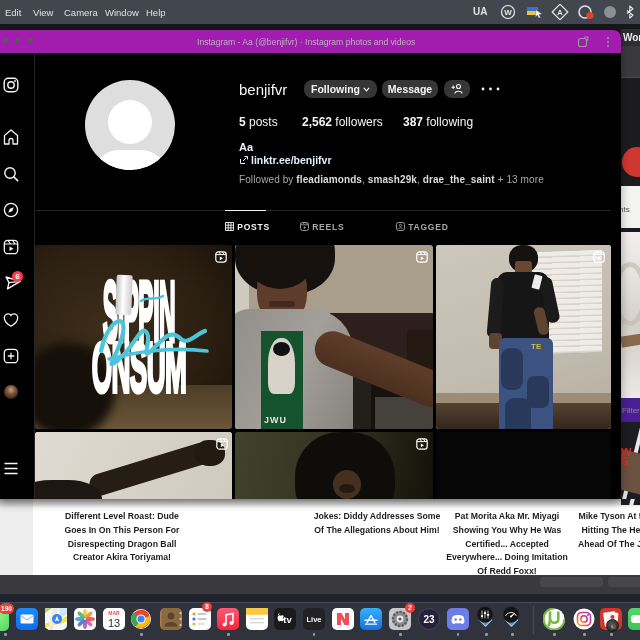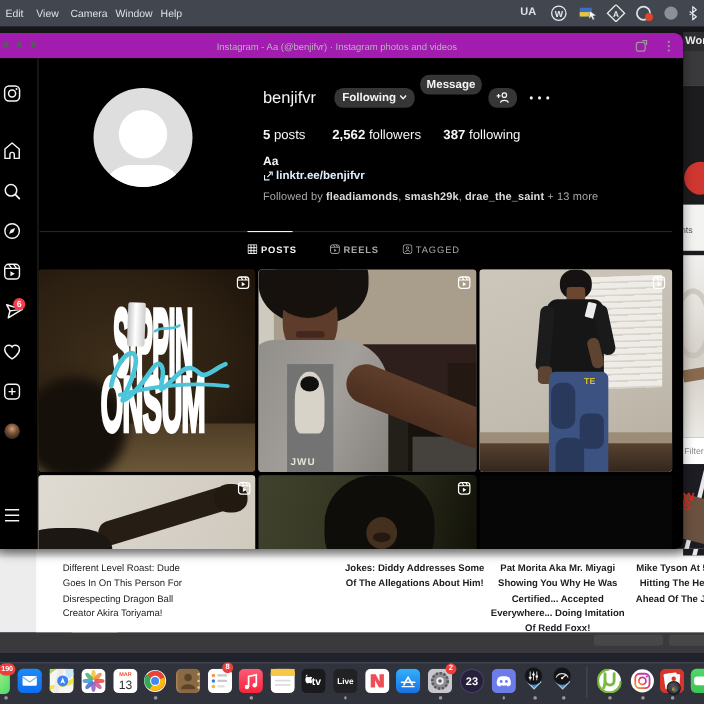--- a/index.html
+++ b/index.html
@@ -57,36 +57,36 @@
 
   <div class="abs" style="left:0;top:157px;width:19px;height:42px;background:#f3f3f2;color:#555;font-size:8px;">
       <span class="abs" style="left:-2px;top:19px;">nts</span>
     </div>
 
   <div class="abs" style="left:0;top:203px;width:19px;height:166px;background:linear-gradient(180deg,#f0efed 0%,#e4e1dc 30%,#d5d0c8 55%,#dcd8d1 75%,#eceae6 100%);">
     <div class="abs" style="left:-8px;top:30px;width:34px;height:64px;border-radius:50%;border:5px solid #c3bdb3;opacity:0.7;"></div>
     <div class="abs" style="left:0;top:103px;width:22px;height:11px;background:#8a6a4e;transform:rotate(-9deg);"></div>
   </div>
 
-  <div class="abs" style="left:0;top:369px;width:19px;height:24px;background:#ffffff;color:#8a8a8a;font-size:8px;">
+  <div class="abs" style="left:0;top:369px;width:19px;height:24px;background:#4c1d95;color:#8a8a8a;font-size:8px;">
       <span class="abs" style="left:1px;top:8px;">Filter</span>
     </div>
 
   <div class="abs" style="left:0;top:393px;width:19px;height:83px;background:#1d1c22;overflow:hidden;">
     <div class="abs" style="left:10px;top:0;width:4px;height:83px;background:#e8e8e8;transform:rotate(14deg);"></div>
     <div class="abs" style="left:-4px;top:30px;width:30px;height:40px;background:#6a5140;transform:rotate(14deg);"></div>
     <div class="abs" style="left:0px;top:26px;color:#e02b20;font-weight:bold;font-size:11px;line-height:9px;letter-spacing:-1px;">W<br>S</div>
   </div>
 </div>
 
 <div class="abs" style="left:0;top:499px;width:640px;height:76px;background:#ededed;">
   <div class="abs" style="left:33px;top:0;width:607px;height:76px;background:#fff;"></div>
   <div class="abs" style="left:65px;top:70px;width:42px;height:10px;background:#fff;border-radius:0 0 5px 5px;"></div>
   <div class="abs" style="left:0;top:0;width:640px;height:9px;background:linear-gradient(180deg,rgba(0,0,0,0.30),rgba(0,0,0,0));"></div>
-  <div style="position:absolute;left:57px;top:11px;width:130px;text-align:left;font-size:8.7px;font-weight:normal;color:#1d1d1d;line-height:13.8px;">Different Level Roast: Dude<br>Goes In On This Person For<br>Disrespecting Dragon Ball<br>Creator Akira Toriyama!</div>
+  <div style="position:absolute;left:57px;top:11px;width:130px;text-align:center;font-size:8.7px;font-weight:bold;color:#1d1d1d;line-height:13.8px;">Different Level Roast: Dude<br>Goes In On This Person For<br>Disrespecting Dragon Ball<br>Creator Akira Toriyama!</div>
   <div style="position:absolute;left:309px;top:11px;width:136px;text-align:center;font-size:8.7px;font-weight:bold;color:#1d1d1d;line-height:13.8px;">Jokes: Diddy Addresses Some<br>Of The Allegations About Him!</div>
   <div style="position:absolute;left:441px;top:11px;width:132px;text-align:center;font-size:8.7px;font-weight:bold;color:#1d1d1d;line-height:13.8px;">Pat Morita Aka Mr. Miyagi<br>Showing You Why He Was<br>Certified... Accepted<br>Everywhere... Doing Imitation<br>Of Redd Foxx!</div>
   <div style="position:absolute;left:578px;top:11px;width:66px;text-align:center;font-size:8.7px;font-weight:bold;color:#1d1d1d;line-height:13.8px;white-space:nowrap;">Mike Tyson At 5<br>Hitting The He<br>Ahead Of The Ja</div>
 </div>
 
 <div class="abs" style="left:621px;top:499px;width:19px;height:6px;background:#1d1c22;overflow:hidden;">
     <div class="abs" style="left:9px;top:-3px;width:4px;height:12px;background:#e8e8e8;transform:rotate(14deg);"></div>
   </div>
 
 <div class="abs" style="left:0;top:575px;width:640px;height:19px;background:#3a3a3c;">
@@ -156,21 +156,21 @@
 
     <div class="abs" style="left:85px;top:27px;width:90px;height:90px;border-radius:50%;background:#dedede;overflow:hidden;">
       <div class="abs" style="left:23px;top:20px;width:44px;height:44px;border-radius:50%;background:#fff;"></div>
       <div class="abs" style="left:8px;top:70px;width:74px;height:50px;border-radius:26px 26px 0 0;background:#fff;"></div>
     </div>
 
     <div class="abs" style="left:239px;top:28px;font-size:15px;color:#f5f5f5;">benjifvr</div>
     <div class="abs" style="left:304px;top:27px;width:73px;height:18px;background:#363636;border-radius:8px;color:#f5f5f5;font-size:10.5px;font-weight:bold;text-align:center;line-height:18px;">Following <svg width="7" height="5" viewBox="0 0 7 5" style="vertical-align:1px;">
           <path d="M0.8 0.8 L3.5 3.8 L6.2 0.8" fill="none" stroke="#f5f5f5" stroke-width="1.2"></path>
         </svg></div>
-    <div class="abs" style="left:382px;top:15px;width:56px;height:18px;background:#363636;border-radius:8px;color:#f5f5f5;font-size:10.5px;font-weight:bold;text-align:center;line-height:18px;">Message</div>
+    <div class="abs" style="left:382px;top:27px;width:56px;height:18px;background:#363636;border-radius:8px;color:#f5f5f5;font-size:10.5px;font-weight:bold;text-align:center;line-height:18px;">Message</div>
     <div class="abs" style="left:444px;top:27px;width:26px;height:18px;background:#363636;border-radius:8px;">
       <svg class="abs" style="left:7px;top:3px;" width="12" height="12" viewBox="0 0 12 12">
         <circle cx="7.5" cy="3.5" r="2" fill="none" stroke="#f5f5f5" stroke-width="1.1"></circle>
         <path d="M4 10.5 C4 7.5 11 7.5 11 10.5" fill="none" stroke="#f5f5f5" stroke-width="1.1"></path>
         <path d="M2.2 2.5 L2.2 6 M0.5 4.2 L4 4.2" stroke="#f5f5f5" stroke-width="1.1"></path>
       </svg>
     </div>
     <svg class="abs" style="left:480px;top:33px;" width="22" height="6" viewBox="0 0 22 6">
       <circle cx="3" cy="3" r="1.4" fill="#f5f5f5"></circle>
         <circle cx="10.5" cy="3" r="1.4" fill="#f5f5f5"></circle>
@@ -195,21 +195,21 @@
           <path d="M0.5 0.5 H8.5 V8.5 H0.5 Z M0.5 3.2 H8.5 M0.5 5.9 H8.5 M3.2 0.5 V8.5 M5.9 0.5 V8.5" fill="none" stroke="#f5f5f5" stroke-width="0.9"></path>
         </svg>
       POSTS</div>
     <div class="abs" style="left:300px;top:169px;color:#a8a8a8;font-size:8.5px;font-weight:bold;letter-spacing:0.8px;">
       <svg style="vertical-align:-1px;" width="9" height="9" viewBox="0 0 9 9">
           <rect x="0.5" y="0.5" width="8" height="8" rx="2" fill="none" stroke="#a8a8a8" stroke-width="0.9"></rect>
           <path d="M0.5 2.8 H8.5 M3 0.5 L4.3 2.6 M5.5 0.5 L6.8 2.6" stroke="#a8a8a8" stroke-width="0.8"></path>
           <path d="M3.8 4.2 L6 5.6 L3.8 7 Z" fill="#a8a8a8"></path>
         </svg>
       REELS</div>
-    <div class="abs" style="left:366px;top:169px;color:#a8a8a8;font-size:8.5px;font-weight:normal;letter-spacing:0.8px;">
+    <div class="abs" style="left:396px;top:169px;color:#a8a8a8;font-size:8.5px;font-weight:bold;letter-spacing:0.8px;">
       <svg style="vertical-align:-1px;" width="9" height="9" viewBox="0 0 9 9">
           <rect x="0.5" y="0.5" width="8" height="8" rx="2" fill="none" stroke="#a8a8a8" stroke-width="0.9"></rect>
           <circle cx="4.5" cy="3.4" r="1.1" fill="none" stroke="#a8a8a8" stroke-width="0.8"></circle>
           <path d="M2.5 7 C2.5 5.3 6.5 5.3 6.5 7" fill="none" stroke="#a8a8a8" stroke-width="0.8"></path>
         </svg>
       TAGGED</div>
 
     <div class="abs" style="left:35px;top:192px;width:197px;height:184px;background:#241a10;overflow:hidden;border-radius:3px;">
       <div class="abs" style="left:0;top:0;width:197px;height:184px;background:radial-gradient(ellipse at 35% 45%,#3d2d1a 0%,#2c2012 55%,#190f07 100%);"></div>
       <div class="abs" style="left:0;top:140px;width:197px;height:44px;background:linear-gradient(180deg,#4e3d26,#6b5738);"></div>
@@ -239,21 +239,21 @@
       <div class="abs" style="left:95px;top:135px;width:103px;height:49px;background:#17120e;"></div>
       <div class="abs" style="left:104px;top:105px;width:32px;height:79px;background:#222019;"></div>
       <div class="abs" style="left:140px;top:152px;width:58px;height:32px;background:#45413c;"></div>
       <div class="abs" style="left:172px;top:85px;width:26px;height:55px;background:#241813;"></div>
 
       <div class="abs" style="left:0px;top:-30px;width:100px;height:80px;border-radius:46%;background:#15110e;"></div>
       <div class="abs" style="left:22px;top:16px;width:50px;height:64px;border-radius:42% 42% 48% 48%;background:#5d3c2b;"></div>
       <div class="abs" style="left:12px;top:-12px;width:66px;height:56px;border-radius:50%;background:#16110d;"></div>
       <div class="abs" style="left:34px;top:56px;width:26px;height:6px;border-radius:4px;background:#42281f;"></div>
       <div class="abs" style="left:-8px;top:64px;width:126px;height:120px;border-radius:22px 42px 0 0;background:linear-gradient(115deg,#908e89 0%,#a39f9a 55%,#86837e 100%);"></div>
-      <div class="abs" style="left:26px;top:86px;width:42px;height:98px;background:#737373;">
+      <div class="abs" style="left:26px;top:86px;width:42px;height:98px;background:#14532d;">
         <div class="abs" style="left:7px;top:7px;width:27px;height:56px;background:#d8d3c9;border-radius:45% 45% 20% 20%;"></div>
         <div class="abs" style="left:12px;top:11px;width:17px;height:14px;background:#101010;border-radius:50%;"></div>
         <div class="abs" style="left:3px;top:84px;width:36px;height:9px;color:#e8e4da;font-size:9px;font-weight:bold;letter-spacing:1px;">JWU</div>
       </div>
       <div class="abs" style="left:76px;top:106px;width:142px;height:36px;background:linear-gradient(180deg,#5f3d2b,#4c2f1f);border-radius:18px;transform:rotate(22deg);"></div>
       <svg class="abs" style="left:181px;top:6px;" width="12" height="12" viewBox="0 0 12 12">
         <rect x="0.8" y="0.8" width="10.4" height="10.4" rx="2.6" fill="none" stroke="#fff" stroke-width="1.2"></rect>
         <path d="M0.8 3.6 H11.2 M4 0.8 L5.6 3.4 M7.4 0.8 L9 3.4" stroke="#fff" stroke-width="1"></path>
         <path d="M4.8 5.4 L8 7.3 L4.8 9.2 Z" fill="#fff"></path>
       </svg>

